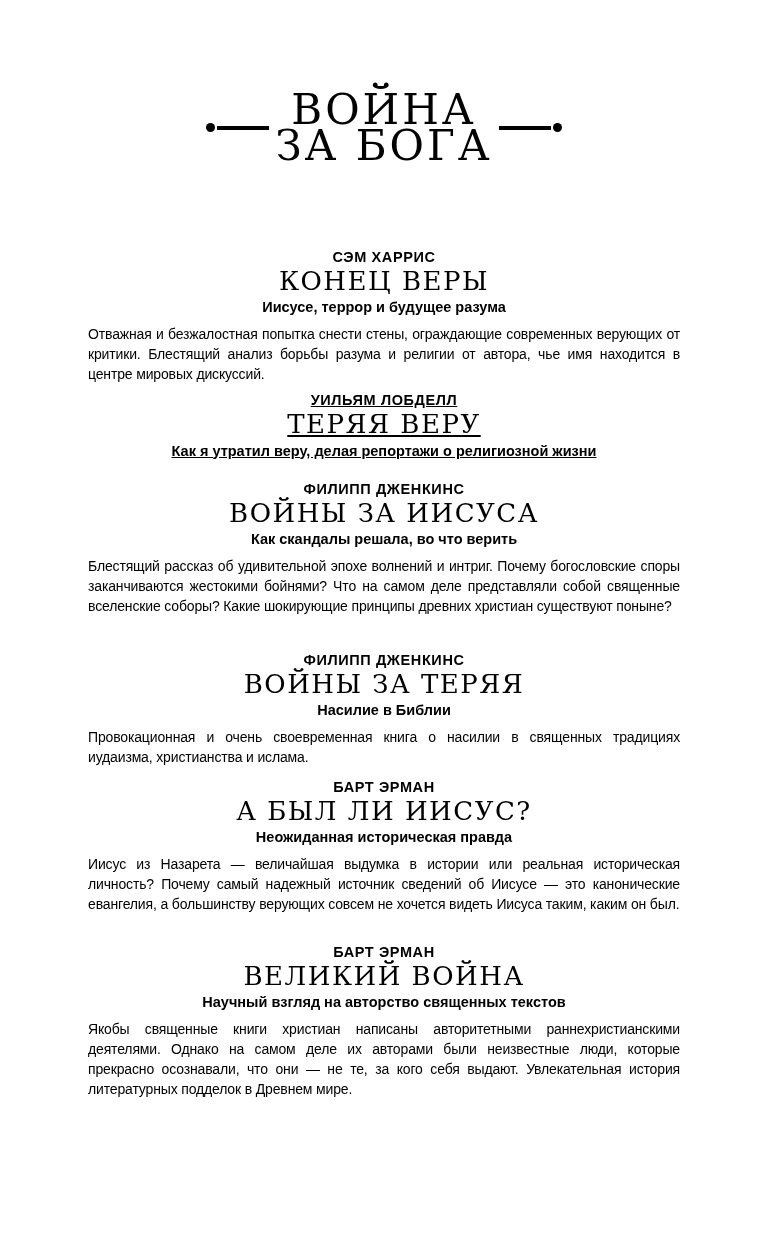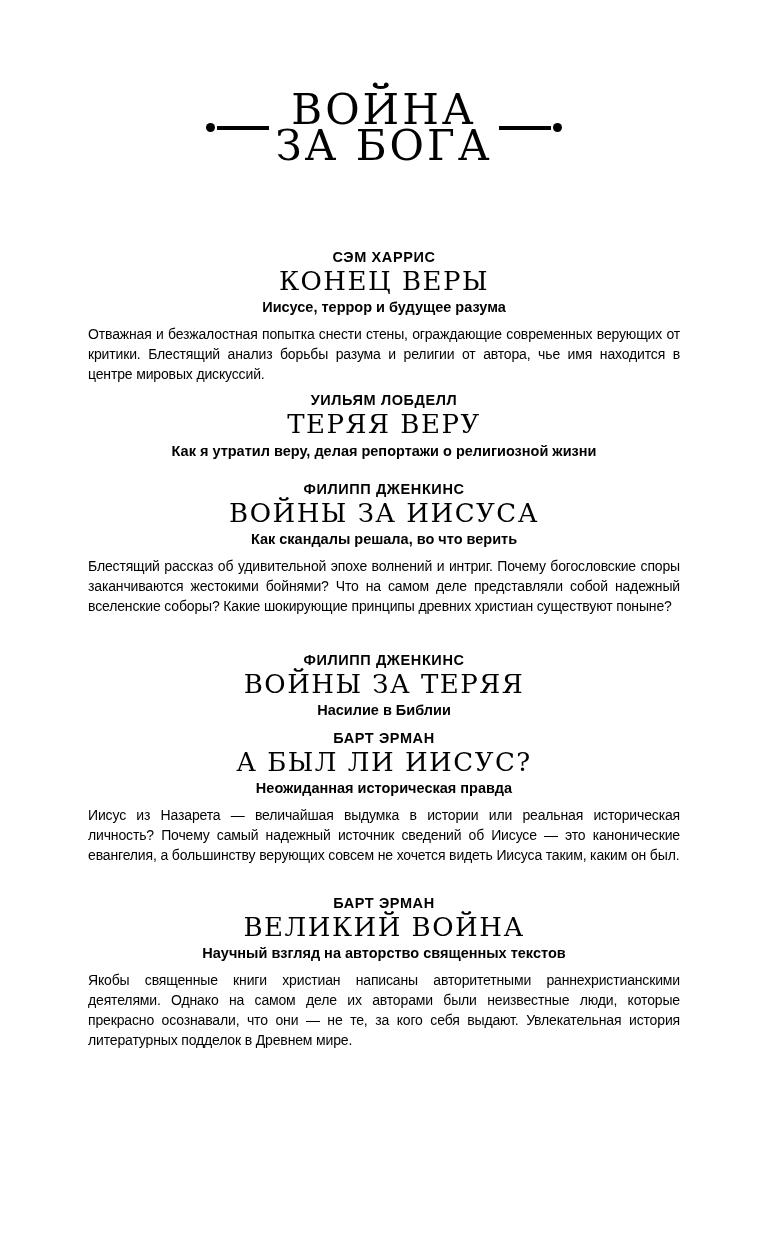--- a/index.html
+++ b/index.html
@@ -77,21 +77,21 @@
   }
   .entry .desc {
     text-align: justify;
     font-size: 14px;
     letter-spacing: -0.15px;
     line-height: 20px;
     margin-top: 9px;
   }
 
   .e1 { margin-top: 86px; }
-  .e2 { margin-top: 8px; }
+  .e2 { margin-top: 8px; text-decoration: underline; }
   .e3 { margin-top: 22px; }
   .e4 { margin-top: 36px; }
   .e5 { margin-top: 12px; }
   .e6 { margin-top: 30px; }
 </style>
 </head>
 <body>
 
 <div class="page">
 
@@ -116,27 +116,28 @@
   <section class="entry e2">
     <div class="author">УИЛЬЯМ ЛОБДЕЛЛ</div>
     <h2 class="title">ТЕРЯЯ ВЕРУ</h2>
     <div class="subtitle">Как я утратил веру, делая репортажи о религиозной жизни</div>
   </section>
 
   <section class="entry e3">
     <div class="author">ФИЛИПП ДЖЕНКИНС</div>
     <h2 class="title">ВОЙНЫ ЗА ИИСУСА</h2>
     <div class="subtitle">Как скандалы решала, во что верить</div>
-    <p class="desc">Блестящий рассказ об удивительной эпохе волнений и интриг. Почему богословские споры заканчиваются жестокими бойнями? Что на самом деле представляли собой надежный вселенские соборы? Какие шокирующие принципы древних христиан существуют поныне?</p>
+    <p class="desc">Блестящий рассказ об удивительной эпохе волнений и интриг. Почему богословские споры заканчиваются жестокими бойнями? Что на самом деле представляли собой священные вселенские соборы? Какие шокирующие принципы древних христиан существуют поныне?</p>
   </section>
 
   <section class="entry e4">
     <div class="author">ФИЛИПП ДЖЕНКИНС</div>
     <h2 class="title">ВОЙНЫ ЗА ТЕРЯЯ</h2>
     <div class="subtitle">Насилие в Библии</div>
+    <p class="desc">Провокационная и очень своевременная книга о насилии в священных традициях иудаизма, христианства и ислама.</p>
   </section>
 
   <section class="entry e5">
     <div class="author">БАРТ ЭРМАН</div>
     <h2 class="title">А БЫЛ ЛИ ИИСУС?</h2>
     <div class="subtitle">Неожиданная историческая правда</div>
     <p class="desc">Иисус из Назарета — величайшая выдумка в истории или реальная историческая личность? Почему самый надежный источник сведений об Иисусе — это канонические евангелия, а большинству верующих совсем не хочется видеть Иисуса таким, каким он был.</p>
   </section>
 
   <section class="entry e6">

